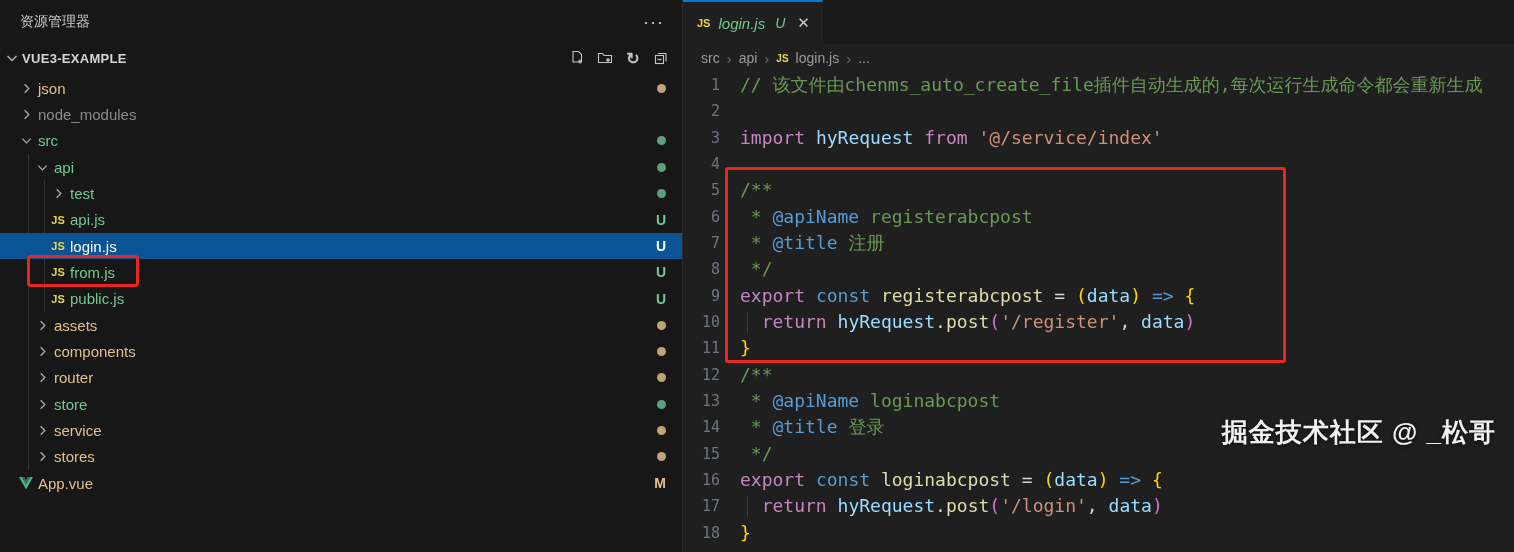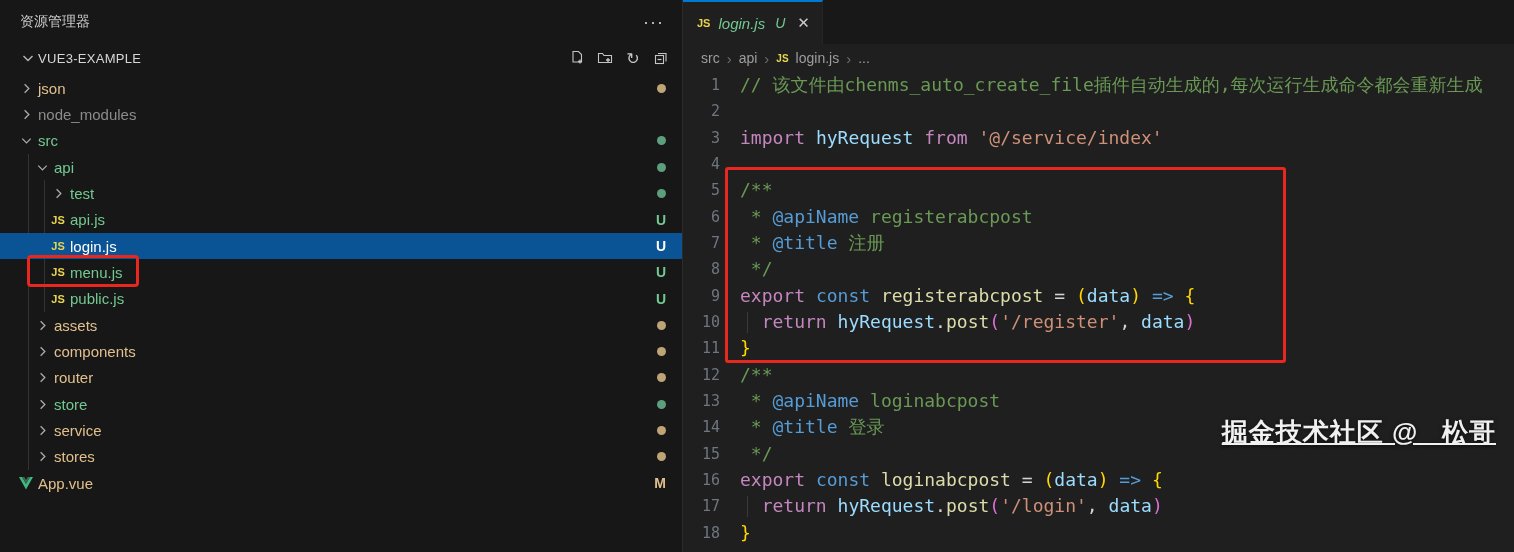--- a/index.html
+++ b/index.html
@@ -7,22 +7,22 @@
     font-family:"Liberation Sans", sans-serif; }
   .app { position:relative; width:1514px; height:464px; display:flex; }
 
   
   .sidebar { width:683px; height:552px; background:#171717; border-right:1px solid #2b2b2b;
     display:flex; flex-direction:column; flex:none; }
   .sb-title-row { height:44px; display:flex; align-items:center; padding:0 18px 0 20px;
     color:#cccccc; font-size:14px; }
   .sb-title-row .spacer { flex:1; }
   .more-dots { color:#cccccc; font-size:18px; letter-spacing:1px; cursor:pointer; line-height:10px; }
-  .sb-section { height:28px; display:flex; align-items:center; padding:0 12px 0 20px;
-    color:#d6d6d6; font-size:13px; font-weight:normal; }
+  .sb-section { height:28px; display:flex; align-items:center; padding:0 12px 0 4px;
+    color:#d6d6d6; font-size:13px; font-weight:bold; }
   .sb-section .chev { margin-right:2px; }
   .sb-section .sec-label { letter-spacing:.3px; }
   .sb-section .spacer { flex:1; }
   .sec-icons { display:flex; gap:10px; align-items:center; }
   .sec-icons .icon-btn { width:18px; height:18px; display:flex; align-items:center;
     justify-content:center; color:#c5c5c5; cursor:pointer; }
   .refresh-glyph { font-size:16px; color:#c5c5c5; }
 
   .tree { position:relative; flex:1; padding-top:3px; }
   .trow { position:relative; height:26.33px; display:flex; align-items:center; cursor:pointer;
@@ -61,21 +61,21 @@
   .t-cm { color:#6A9955; } .t-tag { color:#569CD6; } .t-kp { color:#C586C0; }
   .t-kb { color:#569CD6; } .t-vb { color:#9CDCFE; } .t-fn { color:#DCDCAA; }
   .t-pl { color:#d4d4d4; } .t-st { color:#CE9178; }
   .t-b1 { color:#FFD700; } .t-b2 { color:#DA70D6; }
 
   
   .anno { position:absolute; border:3px solid #e8281e; pointer-events:none; }
   .anno-sidebar { left:27px; top:255px; width:112px; height:32px; border-radius:4px; }
   .anno-editor { left:725px; top:167px; width:561px; height:196px; border-radius:3px; }
   .watermark { position:absolute; right:18px; bottom:14px; color:#f0f0f0; font-size:26px;
-    font-weight:bold; letter-spacing:1px; text-shadow:0 1px 4px rgba(0,0,0,.65); pointer-events:none;text-decoration:underline; }
+    font-weight:bold; letter-spacing:1px; text-shadow:0 1px 4px rgba(0,0,0,.65); pointer-events:none; }
 </style>
 </head>
 <body>
 
 <div class="app">
 
   <div class="sidebar">
     <div class="sb-title-row">
       <span>资源管理器</span>
       <span class="spacer"></span>
@@ -198,21 +198,21 @@
             <span class="badge-letter c-sel">U</span>
           </span>
         </div>
         <div class="trow">
           <span class="guide" style="left: 28px;"></span>
           <span class="guide" style="left: 44px;"></span>
           <span style="width: 48px; flex: 0 0 auto;"></span>
           <span class="slot">
             <span class="js-glyph">JS</span>
           </span>
-          <span class="lbl c-unt">menu.js</span>
+          <span class="lbl c-unt">from.js</span>
           <span class="badge-col">
             <span class="badge-letter c-unt">U</span>
           </span>
         </div>
         <div class="trow">
           <span class="guide" style="left: 28px;"></span>
           <span class="guide" style="left: 44px;"></span>
           <span style="width: 48px; flex: 0 0 auto;"></span>
           <span class="slot">
             <span class="js-glyph">JS</span>

